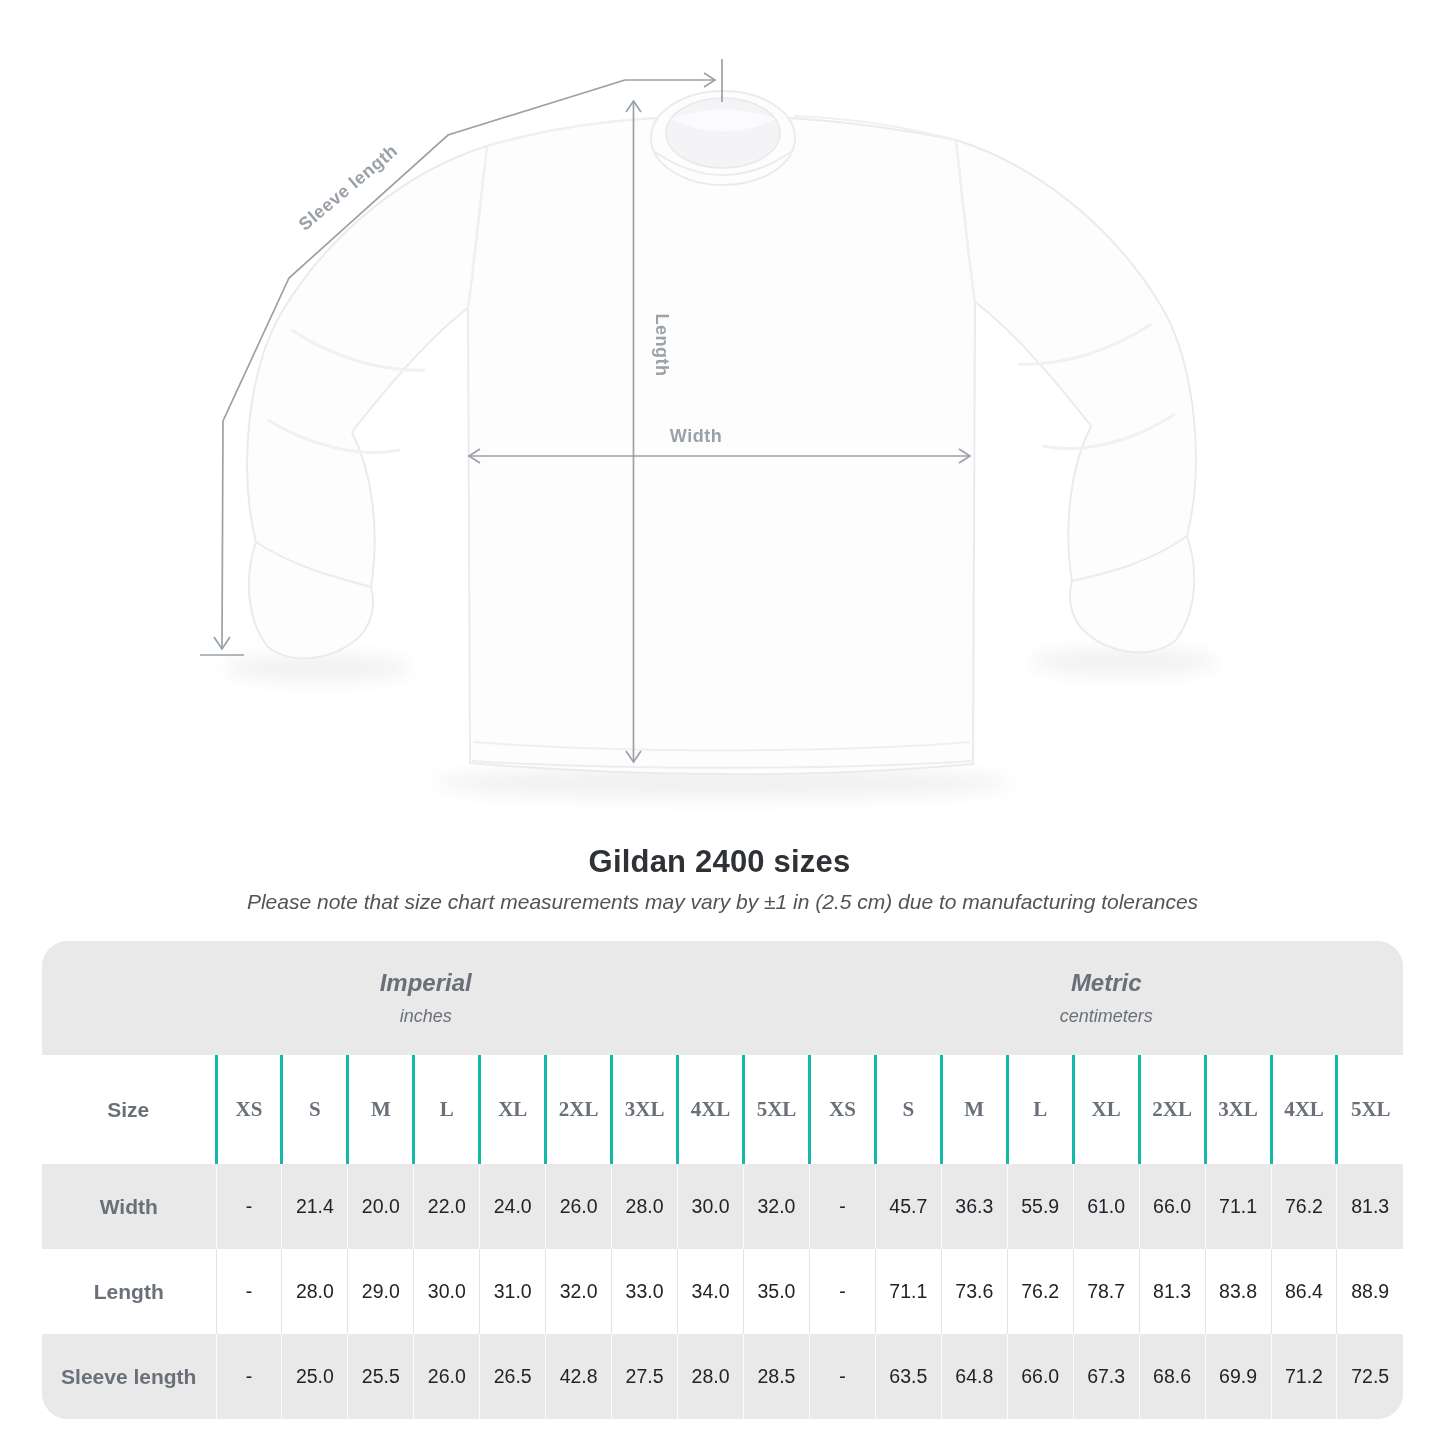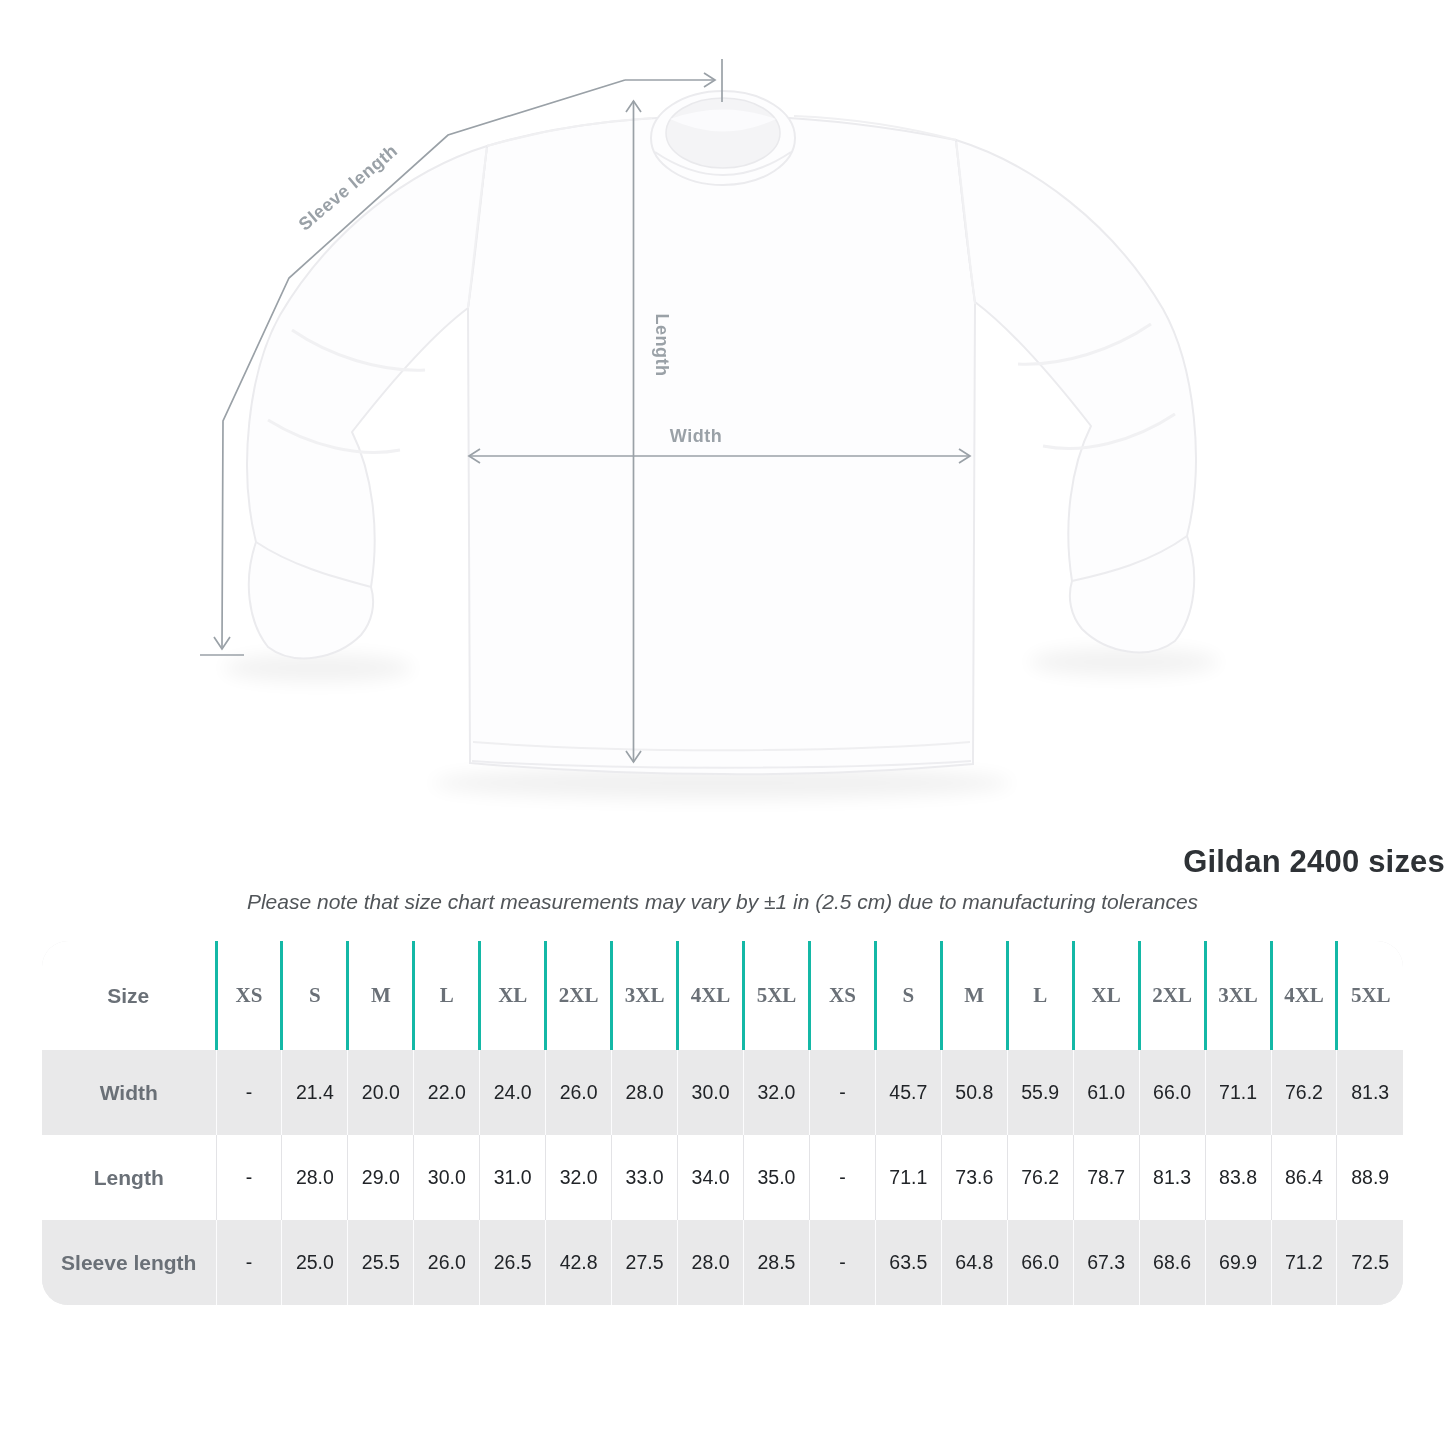--- a/index.html
+++ b/index.html
@@ -5,21 +5,21 @@
   html,body{margin:0;padding:0;background:#ffffff;}
   body{
     width:1445px;height:1445px;overflow:hidden;
     font-family:"Liberation Sans","DejaVu Sans",sans-serif;
     -webkit-font-smoothing:antialiased;
   }
   .diagram{position:relative;width:1445px;height:818px;}
   .diagram svg{display:block;}
 
   .title{
-    margin:26px 0 0 0;text-align:right;
+    margin:26px 6px 0 0;text-align:center;
     font-size:31px;font-weight:bold;color:var(--title-text,#2e3236);
     letter-spacing:.2px;
   }
   .subtitle{
     margin:10px 0 0 0;text-align:center;
     font-size:21px;font-style:italic;color:var(--subtitle-text,#515559);
   }
 
   .table-wrap{
     width:1361px;margin:27px auto 0 auto;
@@ -145,20 +145,30 @@
 <h1 class="title">Gildan 2400 sizes</h1>
 <p class="subtitle">Please note that size chart measurements may vary by ±1 in (2.5 cm) due to manufacturing tolerances</p>
 
 <div class="table-wrap">
   <table class="size-table">
     <colgroup>
       <col style="width:174px">
       <col span="18">
     </colgroup>
     <tbody>
+      <tr class="units-row">
+        <td colspan="10">
+          <div class="unit-name">Imperial</div>
+          <div class="unit-sub">inches</div>
+        </td>
+        <td colspan="9">
+          <div class="unit-name">Metric</div>
+          <div class="unit-sub">centimeters</div>
+        </td>
+      </tr>
       <tr class="sizes-row">
           <th>Size</th>
           <th>XS</th>
           <th>S</th>
           <th>M</th>
           <th>L</th>
           <th>XL</th>
           <th>2XL</th>
           <th>3XL</th>
           <th>4XL</th>
@@ -180,21 +190,21 @@
           <td class="val">21.4</td>
           <td class="val">20.0</td>
           <td class="val">22.0</td>
           <td class="val">24.0</td>
           <td class="val">26.0</td>
           <td class="val">28.0</td>
           <td class="val">30.0</td>
           <td class="val">32.0</td>
           <td class="val">-</td>
           <td class="val">45.7</td>
-          <td class="val">50.8</td>
+          <td class="val">36.3</td>
           <td class="val">55.9</td>
           <td class="val">61.0</td>
           <td class="val">66.0</td>
           <td class="val">71.1</td>
           <td class="val">76.2</td>
           <td class="val">81.3</td>
         </tr>
         <tr class="stripe-white">
           <th>Length</th>
           <td class="val">-</td>

